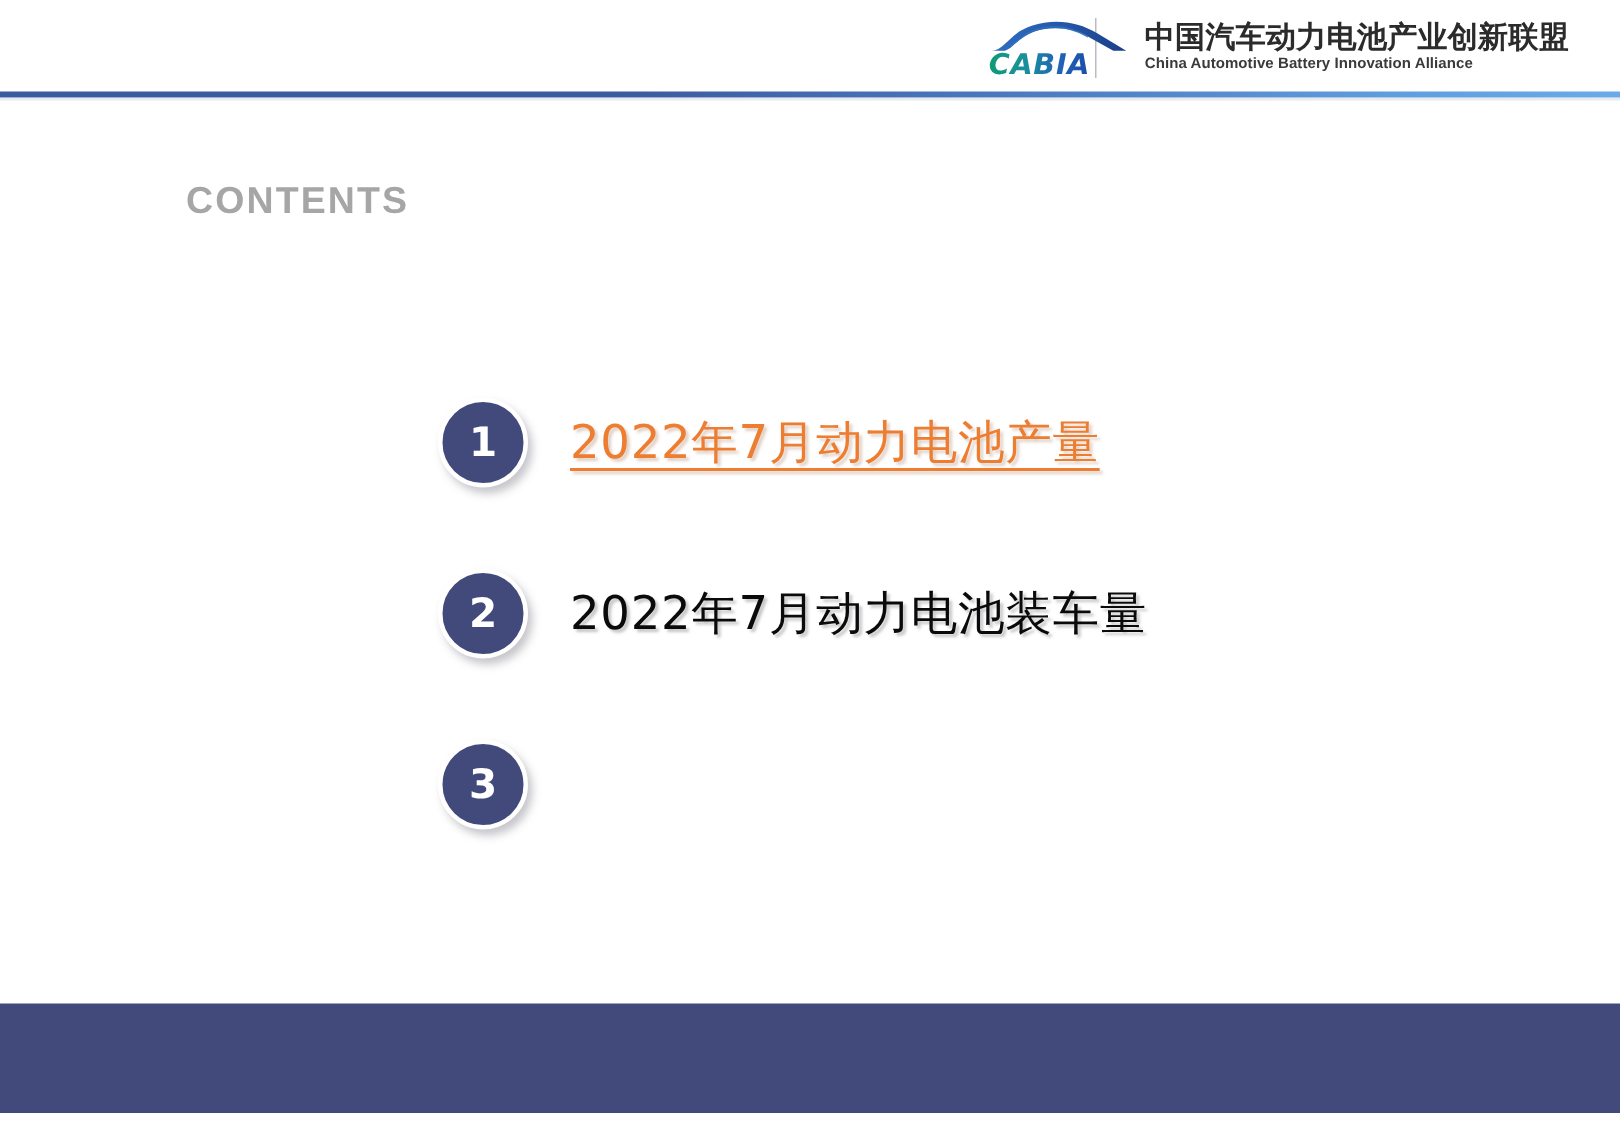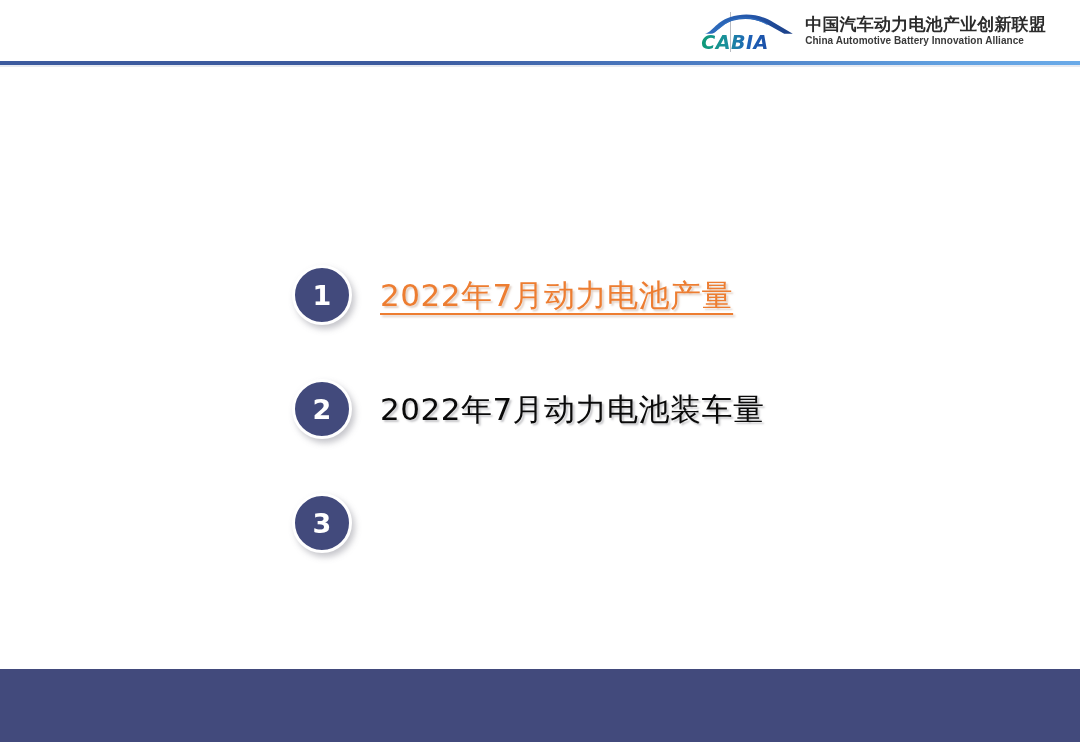--- a/index.html
+++ b/index.html
@@ -58,21 +58,21 @@
   }
 
   .org-names {
     display: flex;
     flex-direction: column;
     justify-content: center;
     line-height: 1;
   }
 
   .org-cn {
-    font-size: 17px;
+    font-size: 20px;
     font-weight: bold;
     color: #2b2b2b;
     letter-spacing: 0.2px;
     white-space: nowrap;
   }
 
   .org-en {
     font-size: 10px;
     font-weight: bold;
     color: #3a3a3a;
@@ -237,20 +237,21 @@
         <span class="org-en">China Automotive Battery Innovation Alliance</span>
       </span>
 
     </div>
   </div>
 
   <div class="header-rule"></div>
   <div class="header-rule-shadow"></div>
 
   <div class="title-row">
+    <span class="title-en">CONTENTS</span>
   </div>
 
   <div class="toc">
 
     <div class="toc-item is-active">
       <span class="toc-badge">
         <span class="toc-badge-num">1</span>
       </span>
       <span class="toc-label">2022年7月动力电池产量</span>
     </div>

